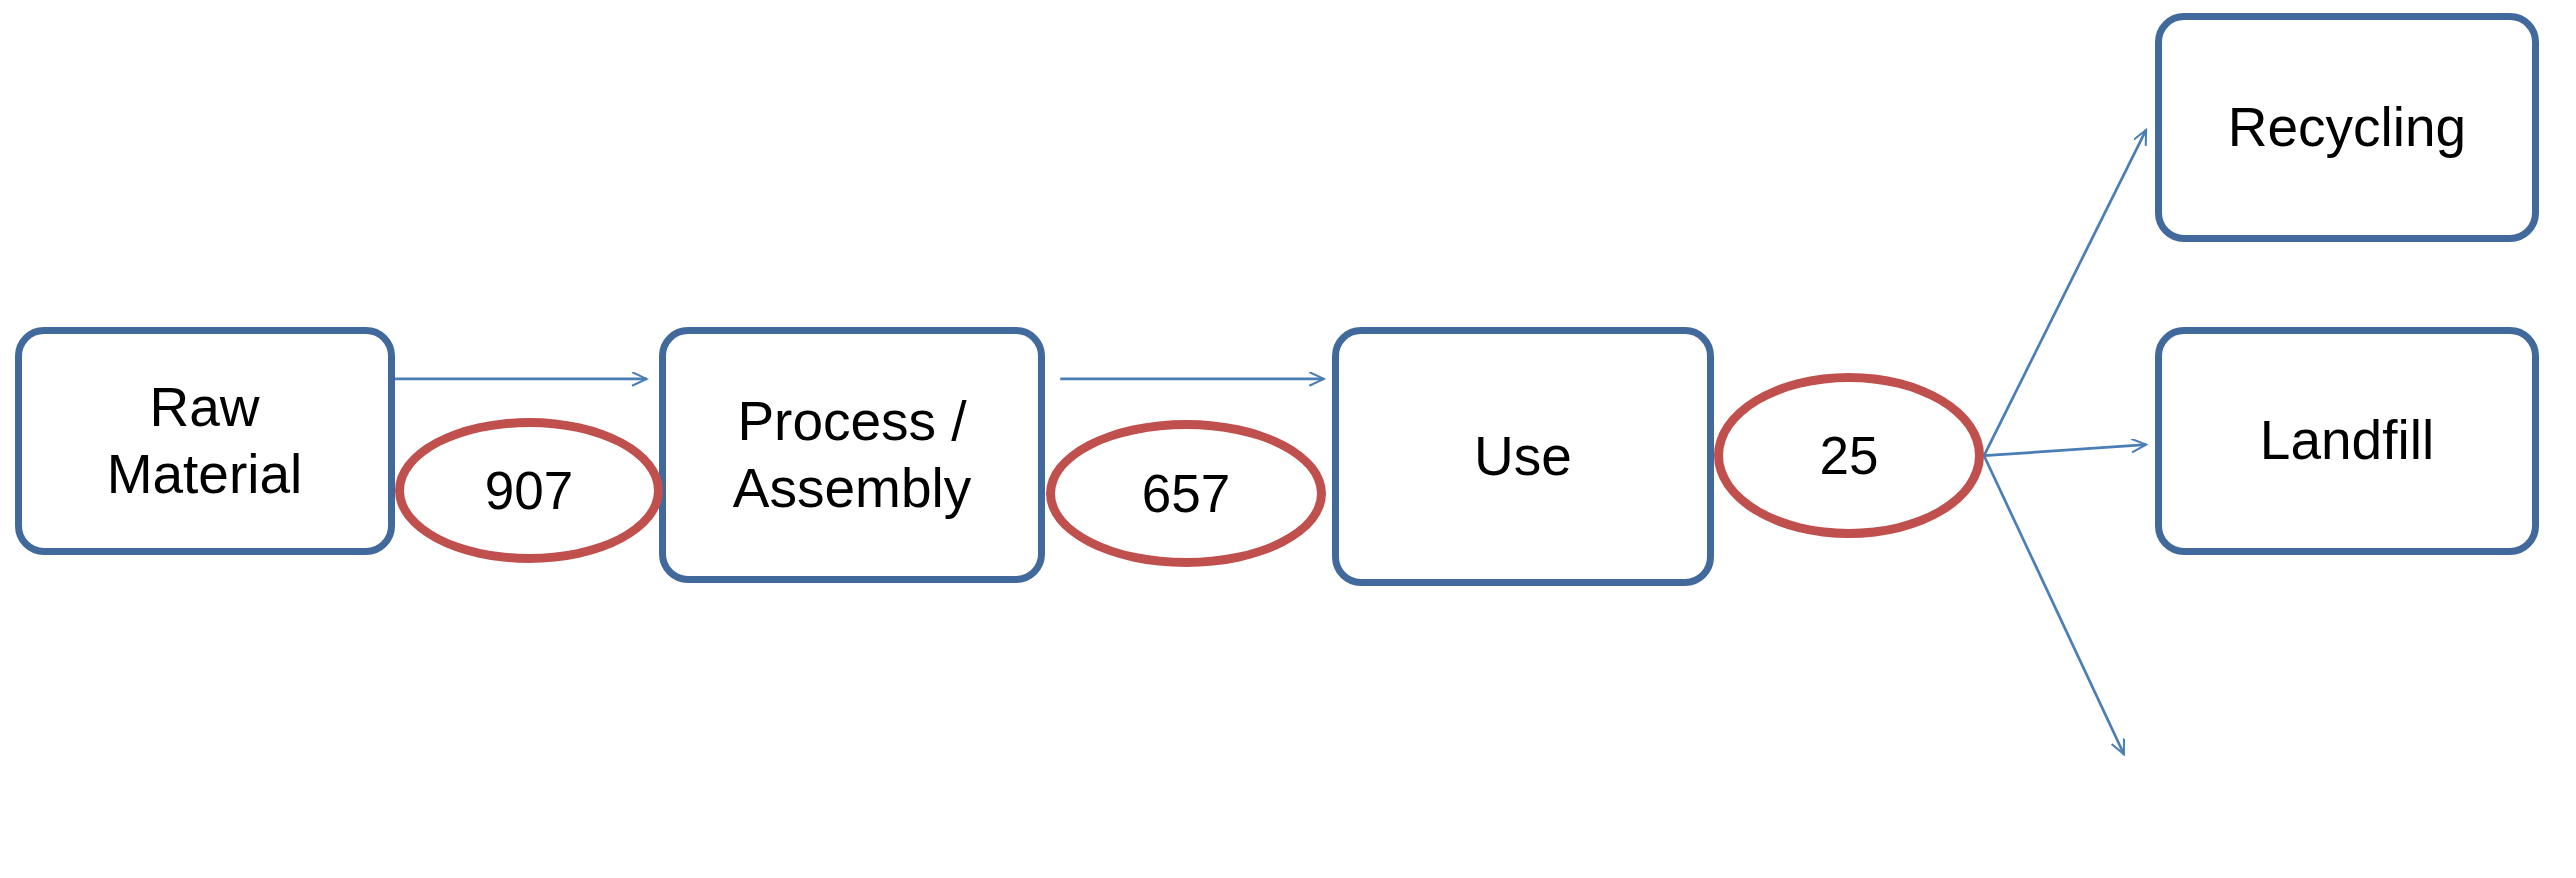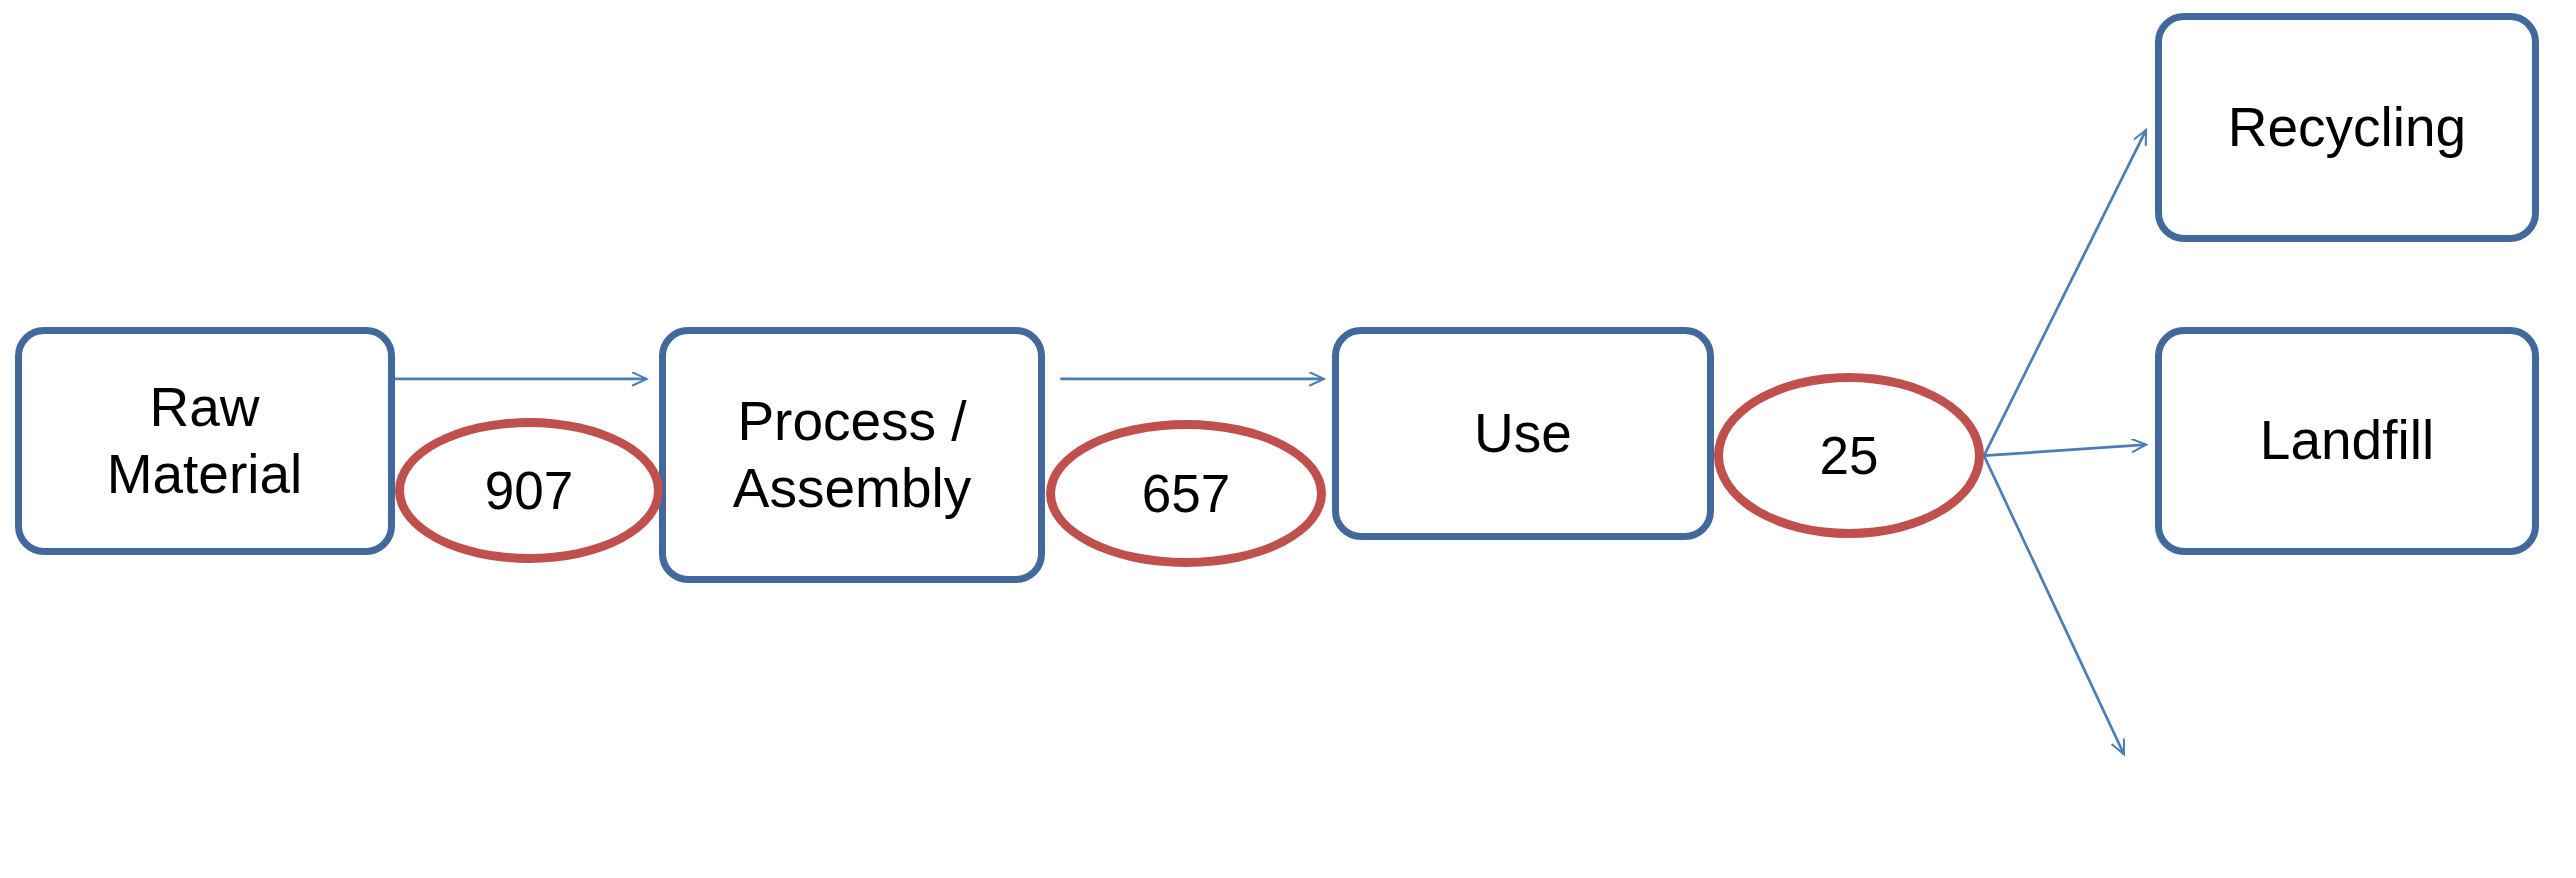--- a/index.html
+++ b/index.html
@@ -97,21 +97,21 @@
   <div class="node" style="left:14.5px; top:327px; width:380px; height:228px;">
     <span class="node-label">Raw
 Material</span>
   </div>
 
   <div class="node" style="left:659px; top:327px; width:386px; height:256px;">
     <span class="node-label">Process /
 Assembly</span>
   </div>
 
-  <div class="node" style="left:1332px; top:327px; width:382px; height:213px;">
+  <div class="node" style="left:1332px; top:327px; width:382px; height:259px;">
     <span class="node-label">Use</span>
   </div>
 
   <div class="node" style="left:2155px; top:12.8px; width:384px; height:229px;">
     <span class="node-label">Recycling</span>
   </div>
 
   <div class="node" style="left:2155px; top:327px; width:384px; height:228px;">
     <span class="node-label">Landfill</span>
   </div>

